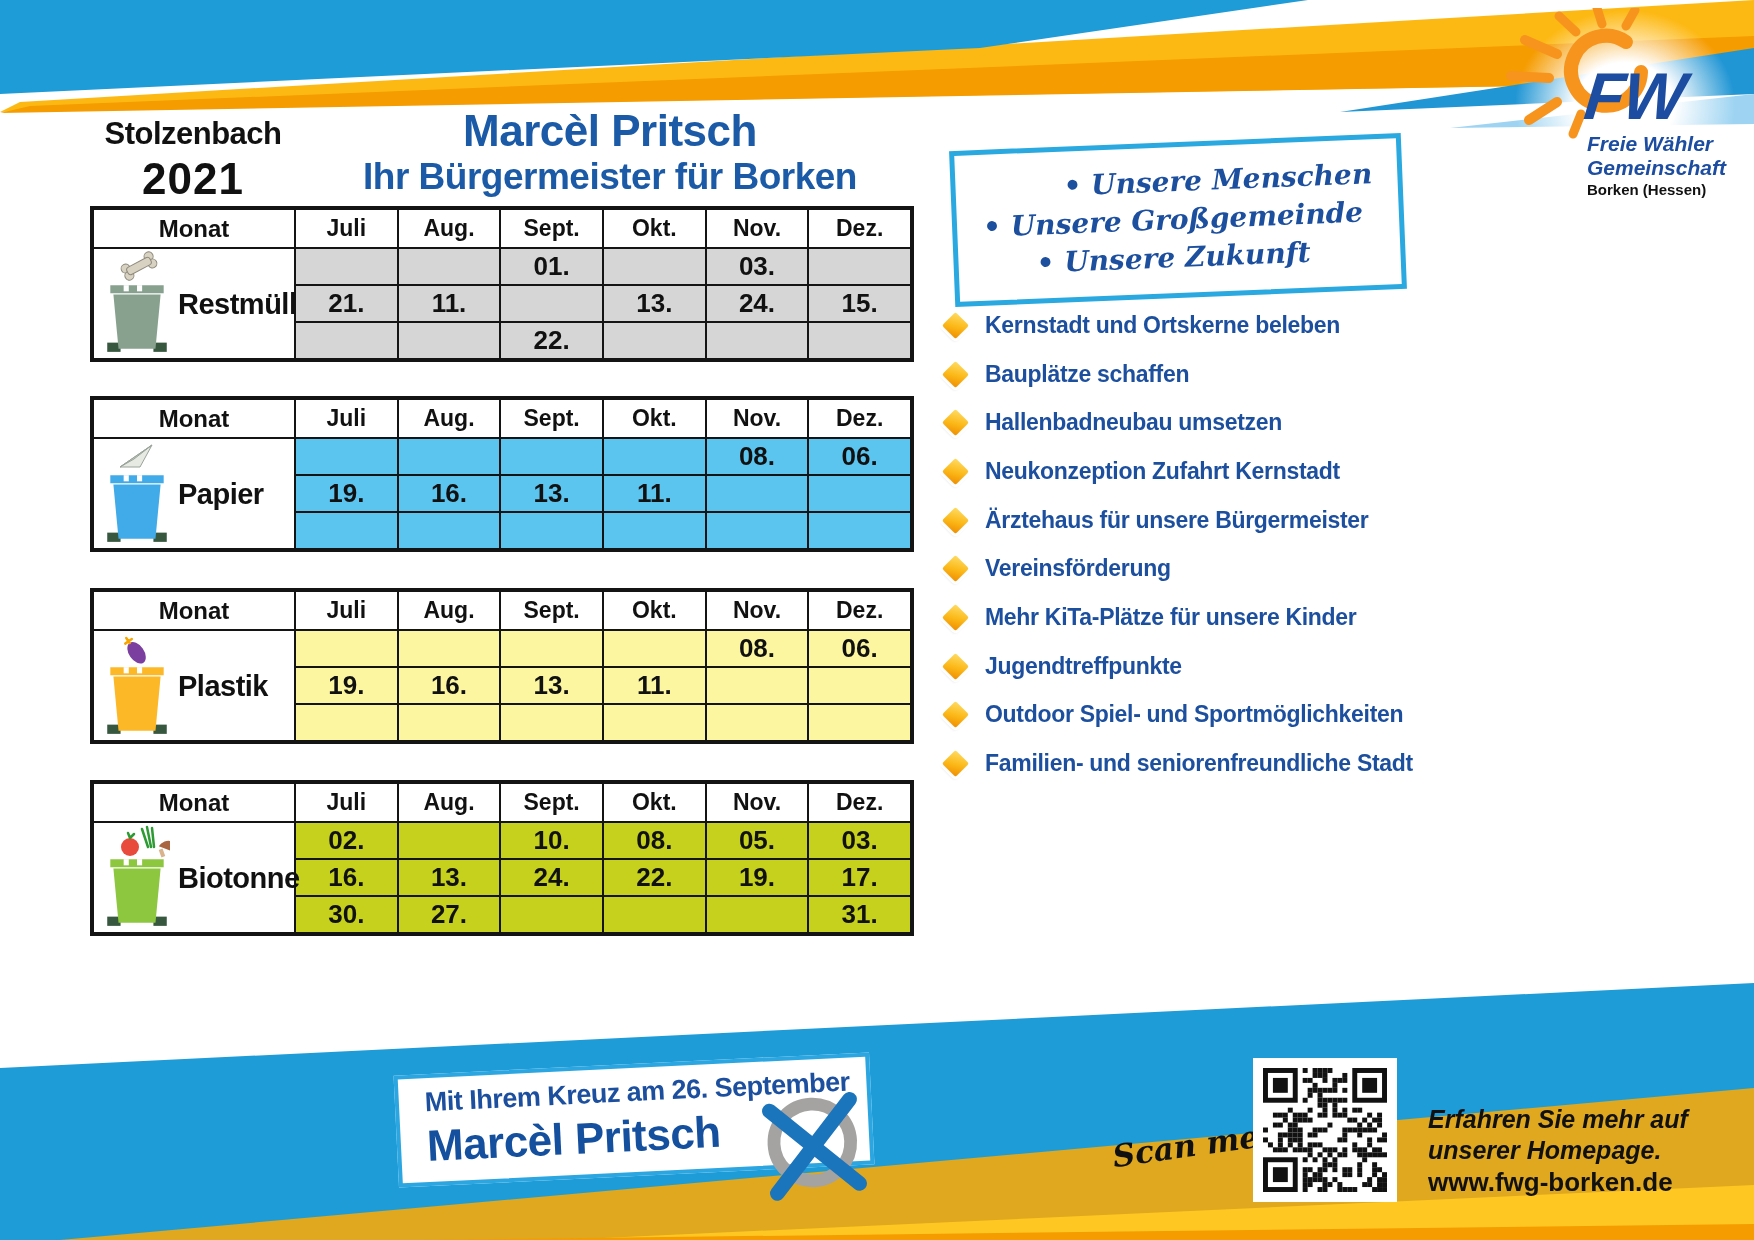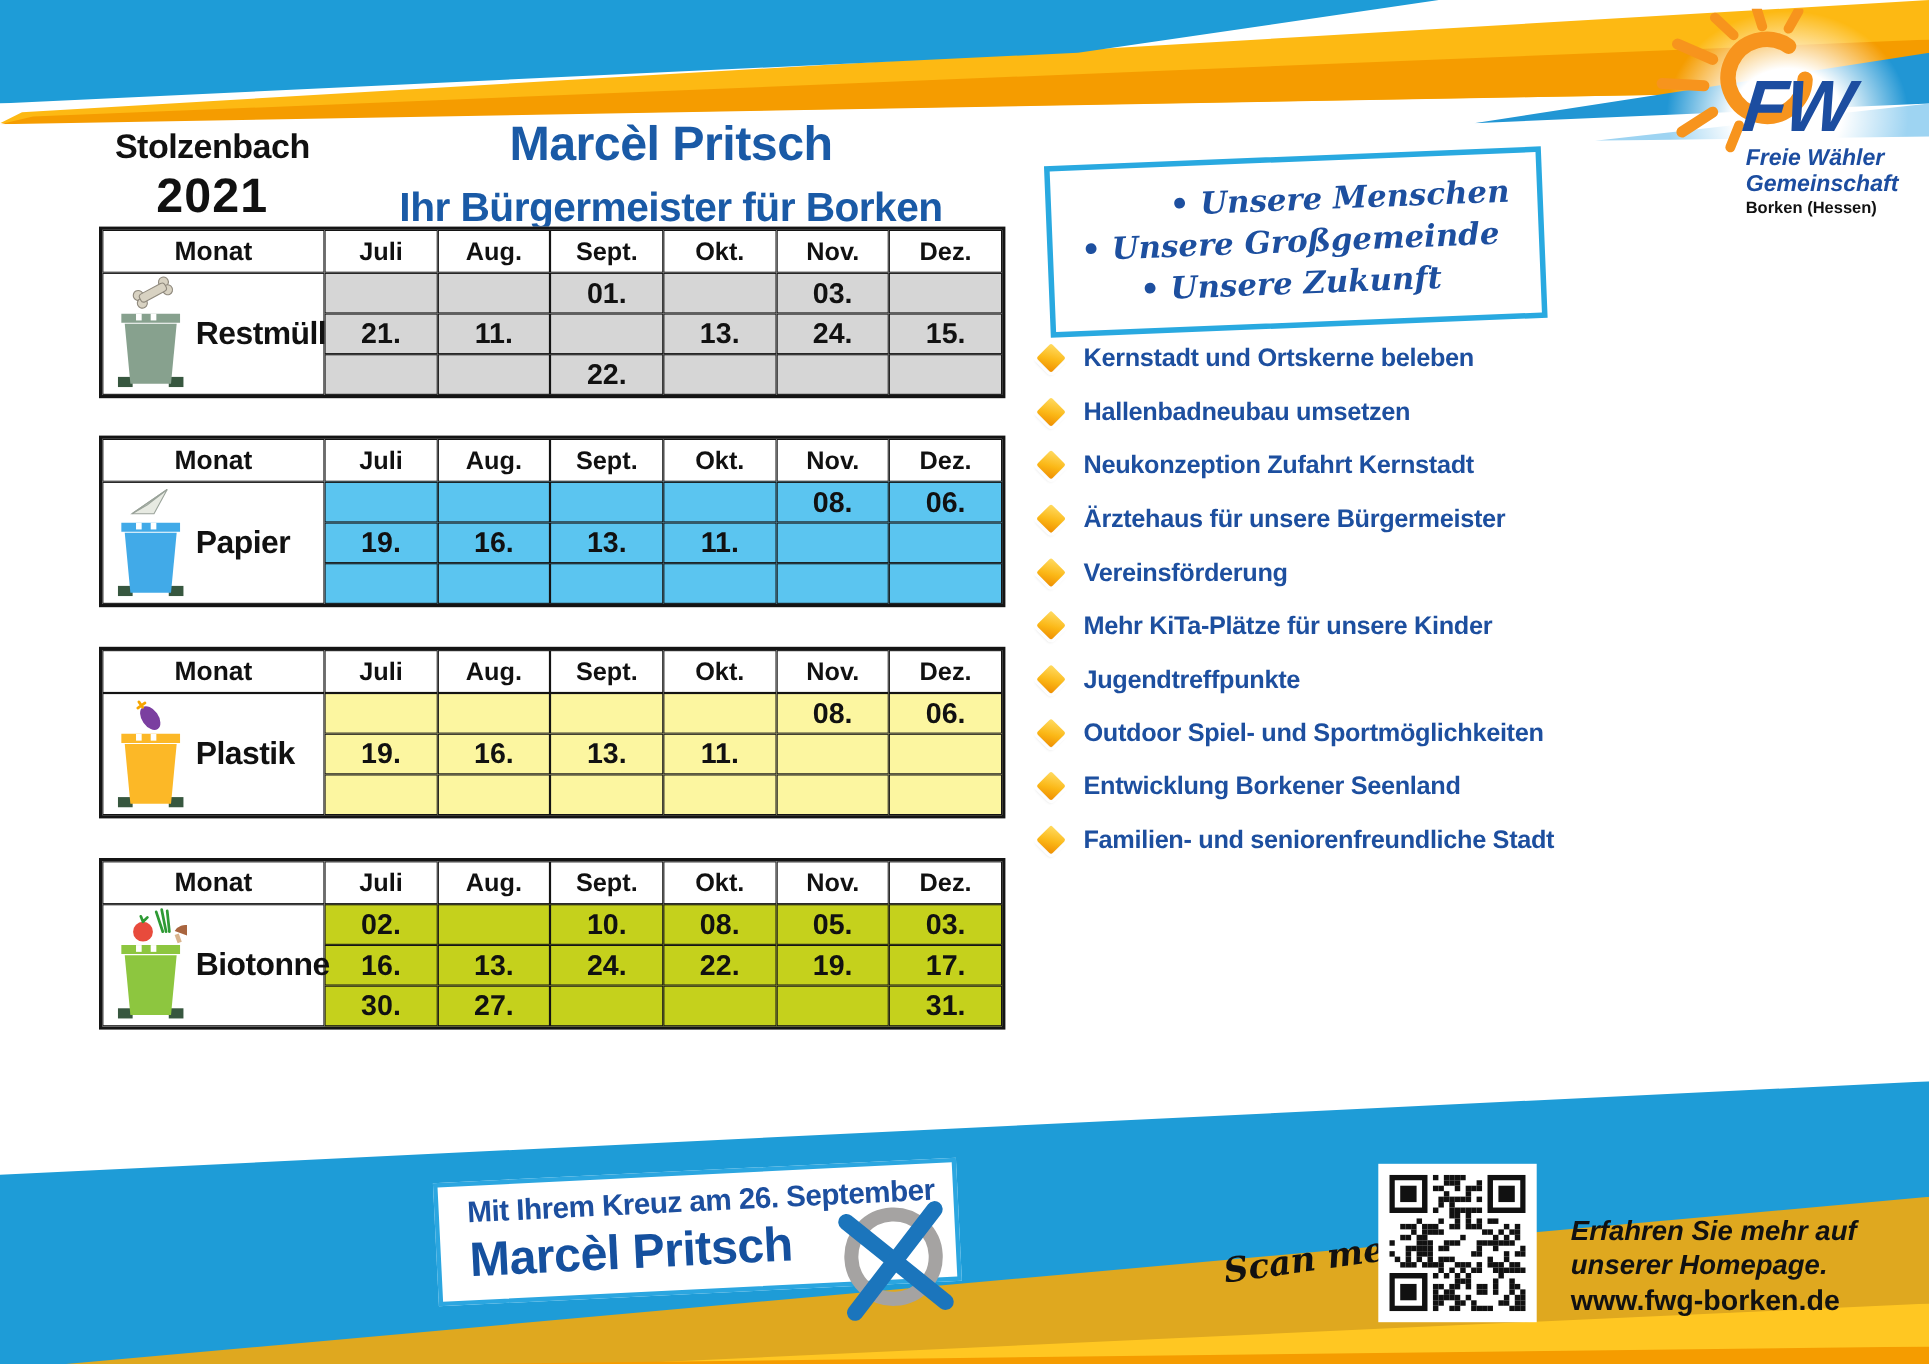--- a/index.html
+++ b/index.html
@@ -17,21 +17,21 @@
   .band-gold-bottom  {background:#DFA81F;clip-path:polygon(60px 1240px,1754px 1088px,1754px 1240px);}
   .band-yellow-bottom{background:#FFC722;clip-path:polygon(560px 1240px,1754px 1185px,1754px 1240px);}
   .band-orange-bottom{background:#F59C00;clip-path:polygon(420px 1240px,1754px 1224px,1754px 1240px);}
 
   
   .place-block{position:absolute;left:88px;top:116px;width:210px;text-align:center;color:#111;}
   .place-name{font-size:31px;font-weight:800;letter-spacing:-0.5px;}
   .place-year{font-size:44px;font-weight:800;letter-spacing:1px;margin-top:2px;}
   .title-block{position:absolute;left:320px;top:106px;width:580px;text-align:center;color:#1A5AA6;}
   .title-main{font-size:44px;font-weight:800;letter-spacing:-0.5px;}
-  .title-sub{font-size:37px;font-weight:800;margin-top:12px;letter-spacing:-0.5px;}
+  .title-sub{font-size:37px;font-weight:800;margin-top:0;letter-spacing:-0.5px;}
 
   
   .fw-logo{position:absolute;left:1495px;top:0px;width:259px;height:215px;}
   .sun-glow{position:absolute;left:20px;top:10px;width:220px;height:190px;border-radius:50%;
             background:radial-gradient(closest-side,#ffffff 45%,rgba(255,255,255,0) 100%);}
   .sun-svg{position:absolute;left:10px;top:8px;}
   .fw-abbr{position:absolute;left:90px;top:58px;font-size:66px;font-weight:800;font-style:italic;
            color:#1C4DA0;transform:skewX(-6deg);letter-spacing:-2px;}
   .fw-line1{position:absolute;left:92px;top:132px;font-size:21px;font-weight:800;font-style:italic;color:#1C4DA0;}
   .fw-line2{position:absolute;left:92px;top:156px;font-size:21px;font-weight:800;font-style:italic;color:#1C4DA0;}
@@ -137,20 +137,24 @@
       <div class="slogan-line">Unsere Zukunft</div>
     </div>
 
   <div class="agenda">
       <div class="agenda-item">
         <span class="diamond"></span>
         <span class="agenda-text">Kernstadt und Ortskerne beleben</span>
       </div>
       <div class="agenda-item">
         <span class="diamond"></span>
+        <span class="agenda-text">Bauplätze schaffen</span>
+      </div>
+      <div class="agenda-item">
+        <span class="diamond"></span>
         <span class="agenda-text">Hallenbadneubau umsetzen</span>
       </div>
       <div class="agenda-item">
         <span class="diamond"></span>
         <span class="agenda-text">Neukonzeption Zufahrt Kernstadt</span>
       </div>
       <div class="agenda-item">
         <span class="diamond"></span>
         <span class="agenda-text">Ärztehaus für unsere Bürgermeister</span>
       </div>
@@ -162,24 +166,20 @@
         <span class="diamond"></span>
         <span class="agenda-text">Mehr KiTa-Plätze für unsere Kinder</span>
       </div>
       <div class="agenda-item">
         <span class="diamond"></span>
         <span class="agenda-text">Jugendtreffpunkte</span>
       </div>
       <div class="agenda-item">
         <span class="diamond"></span>
         <span class="agenda-text">Outdoor Spiel- und Sportmöglichkeiten</span>
-      </div>
-      <div class="agenda-item">
-        <span class="diamond"></span>
-        <span class="agenda-text">Entwicklung Borkener Seenland</span>
       </div>
       <div class="agenda-item">
         <span class="diamond"></span>
         <span class="agenda-text">Familien- und seniorenfreundliche Stadt</span>
       </div>
     </div>
 
   <div class="cal-table" style="top:206px">
     <div class="cal-head">
         <div class="cal-hcell monat">Monat</div>

